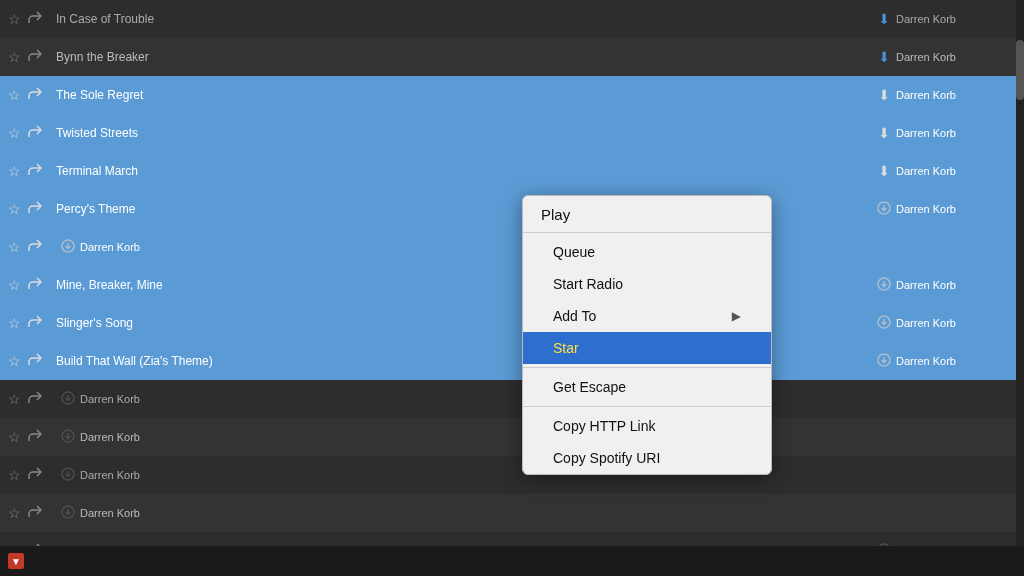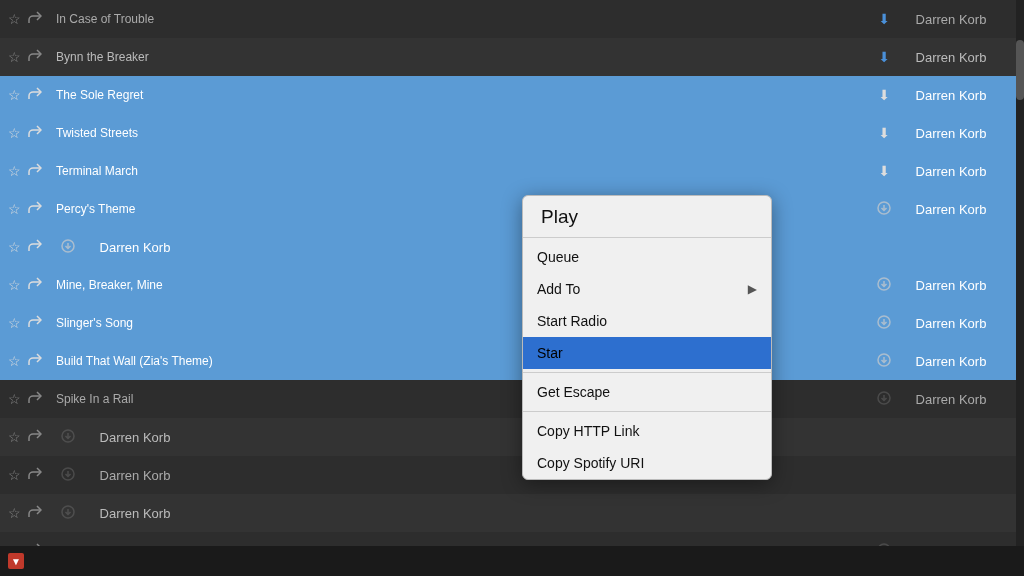--- a/index.html
+++ b/index.html
@@ -98,22 +98,22 @@
     .track-row.selected .download-icon {
       color: #ddd;
     }
 
     .track-row.dark .download-icon {
       color: #555;
     }
 
     .artist-name {
       width: 120px;
-      text-align: center;
-      font-size: 13px;
+      text-align: left;
+      font-size: 11px;
       white-space: nowrap;
       overflow: hidden;
       text-overflow: ellipsis;
       flex-shrink: 0;
       padding-right: 10px;
     }
 
     .scrollbar {
       position: absolute;
       right: 0;
@@ -141,36 +141,36 @@
       width: 250px;
       background: #f0f0f0;
       border: 1px solid #bbb;
       border-radius: 6px;
       box-shadow: 0 4px 20px rgba(0,0,0,0.4);
       z-index: 100;
       overflow: hidden;
     }
 
     .context-menu-item {
-      padding: 8px 14px;
+      padding: 8px 30px;
       font-size: 14px;
       color: #111;
       cursor: pointer;
       display: flex;
       align-items: center;
       justify-content: space-between;
     }
 
     .context-menu-item.highlighted {
       background: #2d6fcf;
-      color: #000000;
+      color: #fde047;
     }
 
     .context-menu-item.play {
-      font-size: 19px;
+      font-size: 15px;
       padding: 10px 18px 6px;
     }
 
     .context-menu-divider {
       height: 1px;
       background: #ccc;
       margin: 3px 0;
     }
 
     .context-menu-item .submenu-arrow {
@@ -363,21 +363,20 @@
     <span class="artist-name">Darren Korb</span>
   </div>
       <div class="track-row dark">
     <span class="star-icon">☆</span>
     <span class="share-icon">
       <svg width="14" height="13" viewBox="0 0 14 13" fill="none">
         <path d="M9 1L13 5L9 9" stroke="#888" stroke-width="1.5" fill="none"></path>
         <path d="M13 5H5C3 5 1 6.5 1 9v3" stroke="#888" stroke-width="1.5" fill="none"></path>
       </svg>
     </span>
-    <span class="track-name">Spike In a Rail</span>
     <span class="download-icon" style="color: #555; opacity: 0.4">
       <svg width="14" height="14" viewBox="0 0 14 14">
             <circle cx="7" cy="7" r="6" stroke="#777" stroke-width="1.5" fill="none"></circle>
             <path d="M7 4v5M4.5 7l2.5 2.5L9.5 7" stroke="#777" stroke-width="1.5" fill="none"></path>
           </svg>
     </span>
     <span class="artist-name">Darren Korb</span>
   </div>
       <div class="track-row medium">
     <span class="star-icon">☆</span>
@@ -451,26 +450,26 @@
   <div class="context-menu">
     <div id="context-menu-items">
         <div class="context-menu-item play">
           <span>Play</span>
         </div>
         <div class="context-menu-divider"></div>
         <div class="context-menu-item">
           <span>Queue</span>
         </div>
         <div class="context-menu-item">
+          <span>Start Radio</span>
+        </div>
+        <div class="context-menu-item">
           <span>Add To</span>
           <span class="submenu-arrow">▶</span>
         </div>
-        <div class="context-menu-item">
-          <span>Start Radio</span>
-        </div>
         <div class="context-menu-item highlighted">
           <span>Star</span>
         </div>
         <div class="context-menu-divider"></div>
         <div class="context-menu-item">
           <span>Get Escape</span>
         </div>
         <div class="context-menu-divider"></div>
         <div class="context-menu-item">
           <span>Copy HTTP Link</span>

